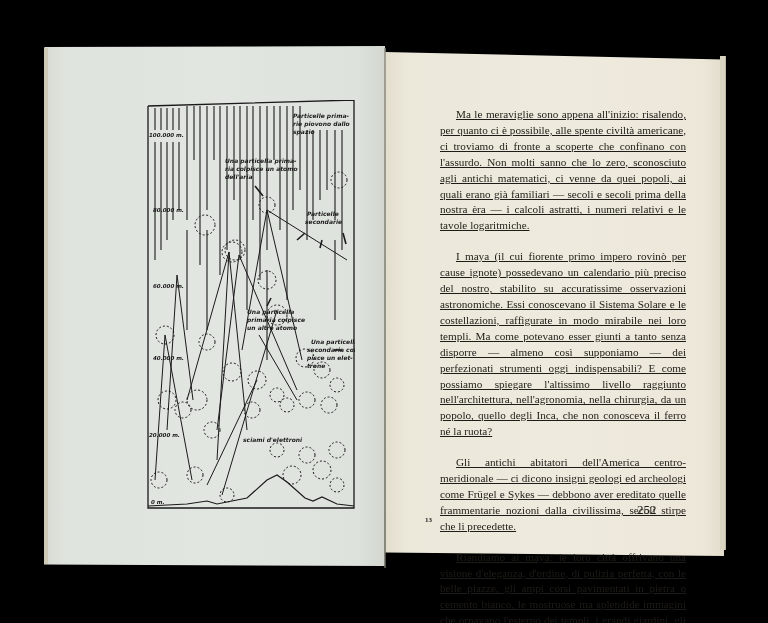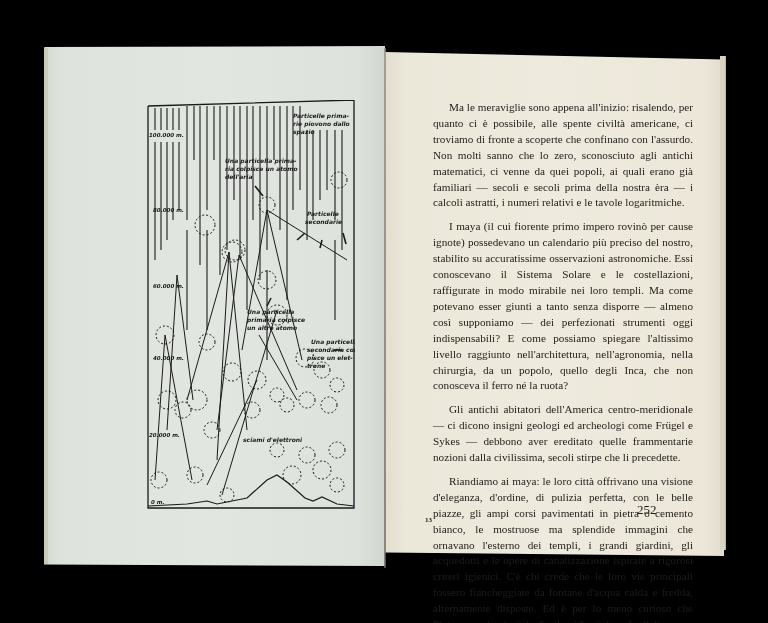--- a/index.html
+++ b/index.html
@@ -38,21 +38,21 @@
     position:absolute; left:72px; top:452px; width:74px;
     font-family:"Liberation Serif", serif; font-size:8px; line-height:9.3px;
     color:#1d1d1d; text-align:justify;
   }
   
   .text {
     position:absolute; left:425px; top:92px; width:276px;
     font-family:"Liberation Serif", serif; font-size:11.2px; line-height:15.9px;
     color:#1e1c18; text-align:justify; hyphens:manual;
   }
-  .text p { margin:8px; text-indent:16px; }
+  .text p { margin:15px; text-indent:16px;text-decoration:underline; }
   .page-num {
     position:absolute; left:637px; top:502px;
     font-family:"Liberation Serif", serif; font-size:13px; color:#1e1c18;
   }
   .sig {
     position:absolute; left:425px; top:516px;
     font-family:"Liberation Serif", serif; font-size:7px; font-weight:bold; color:#222;
   }
   .lbl { font-family:"DejaVu Sans", sans-serif; font-style:italic; font-weight:bold; fill:#1a1a1a; }
 </style>

